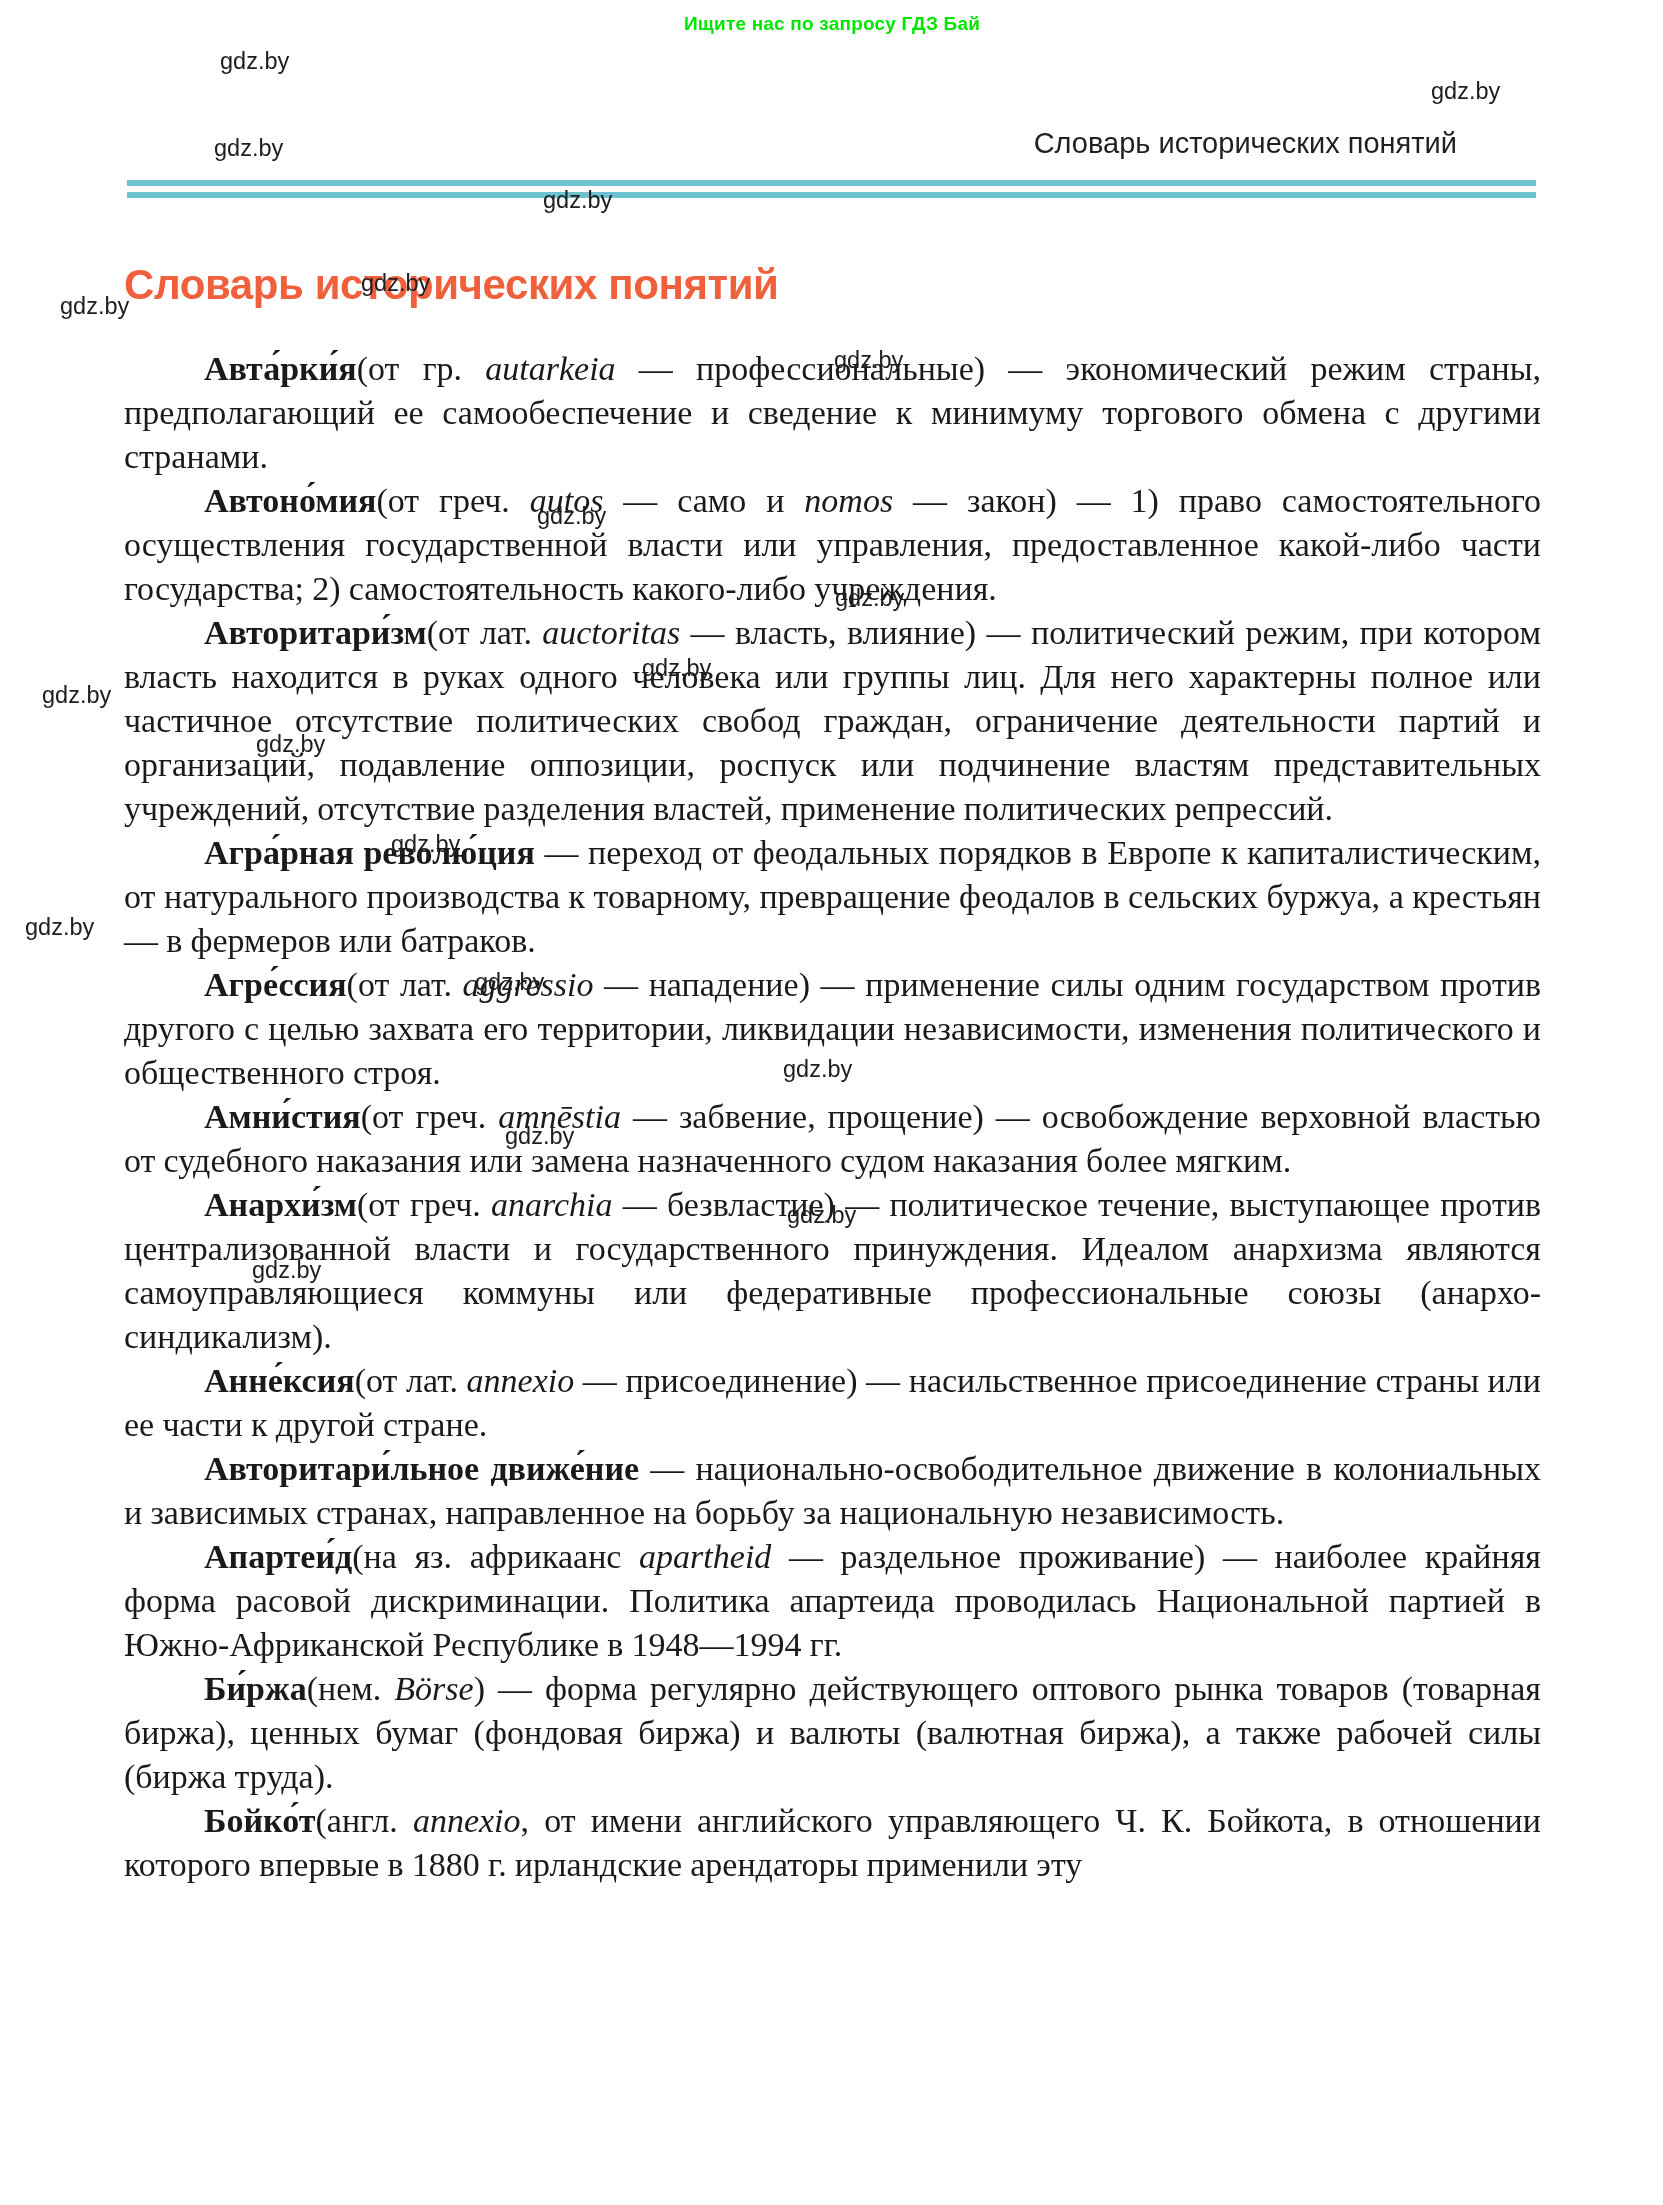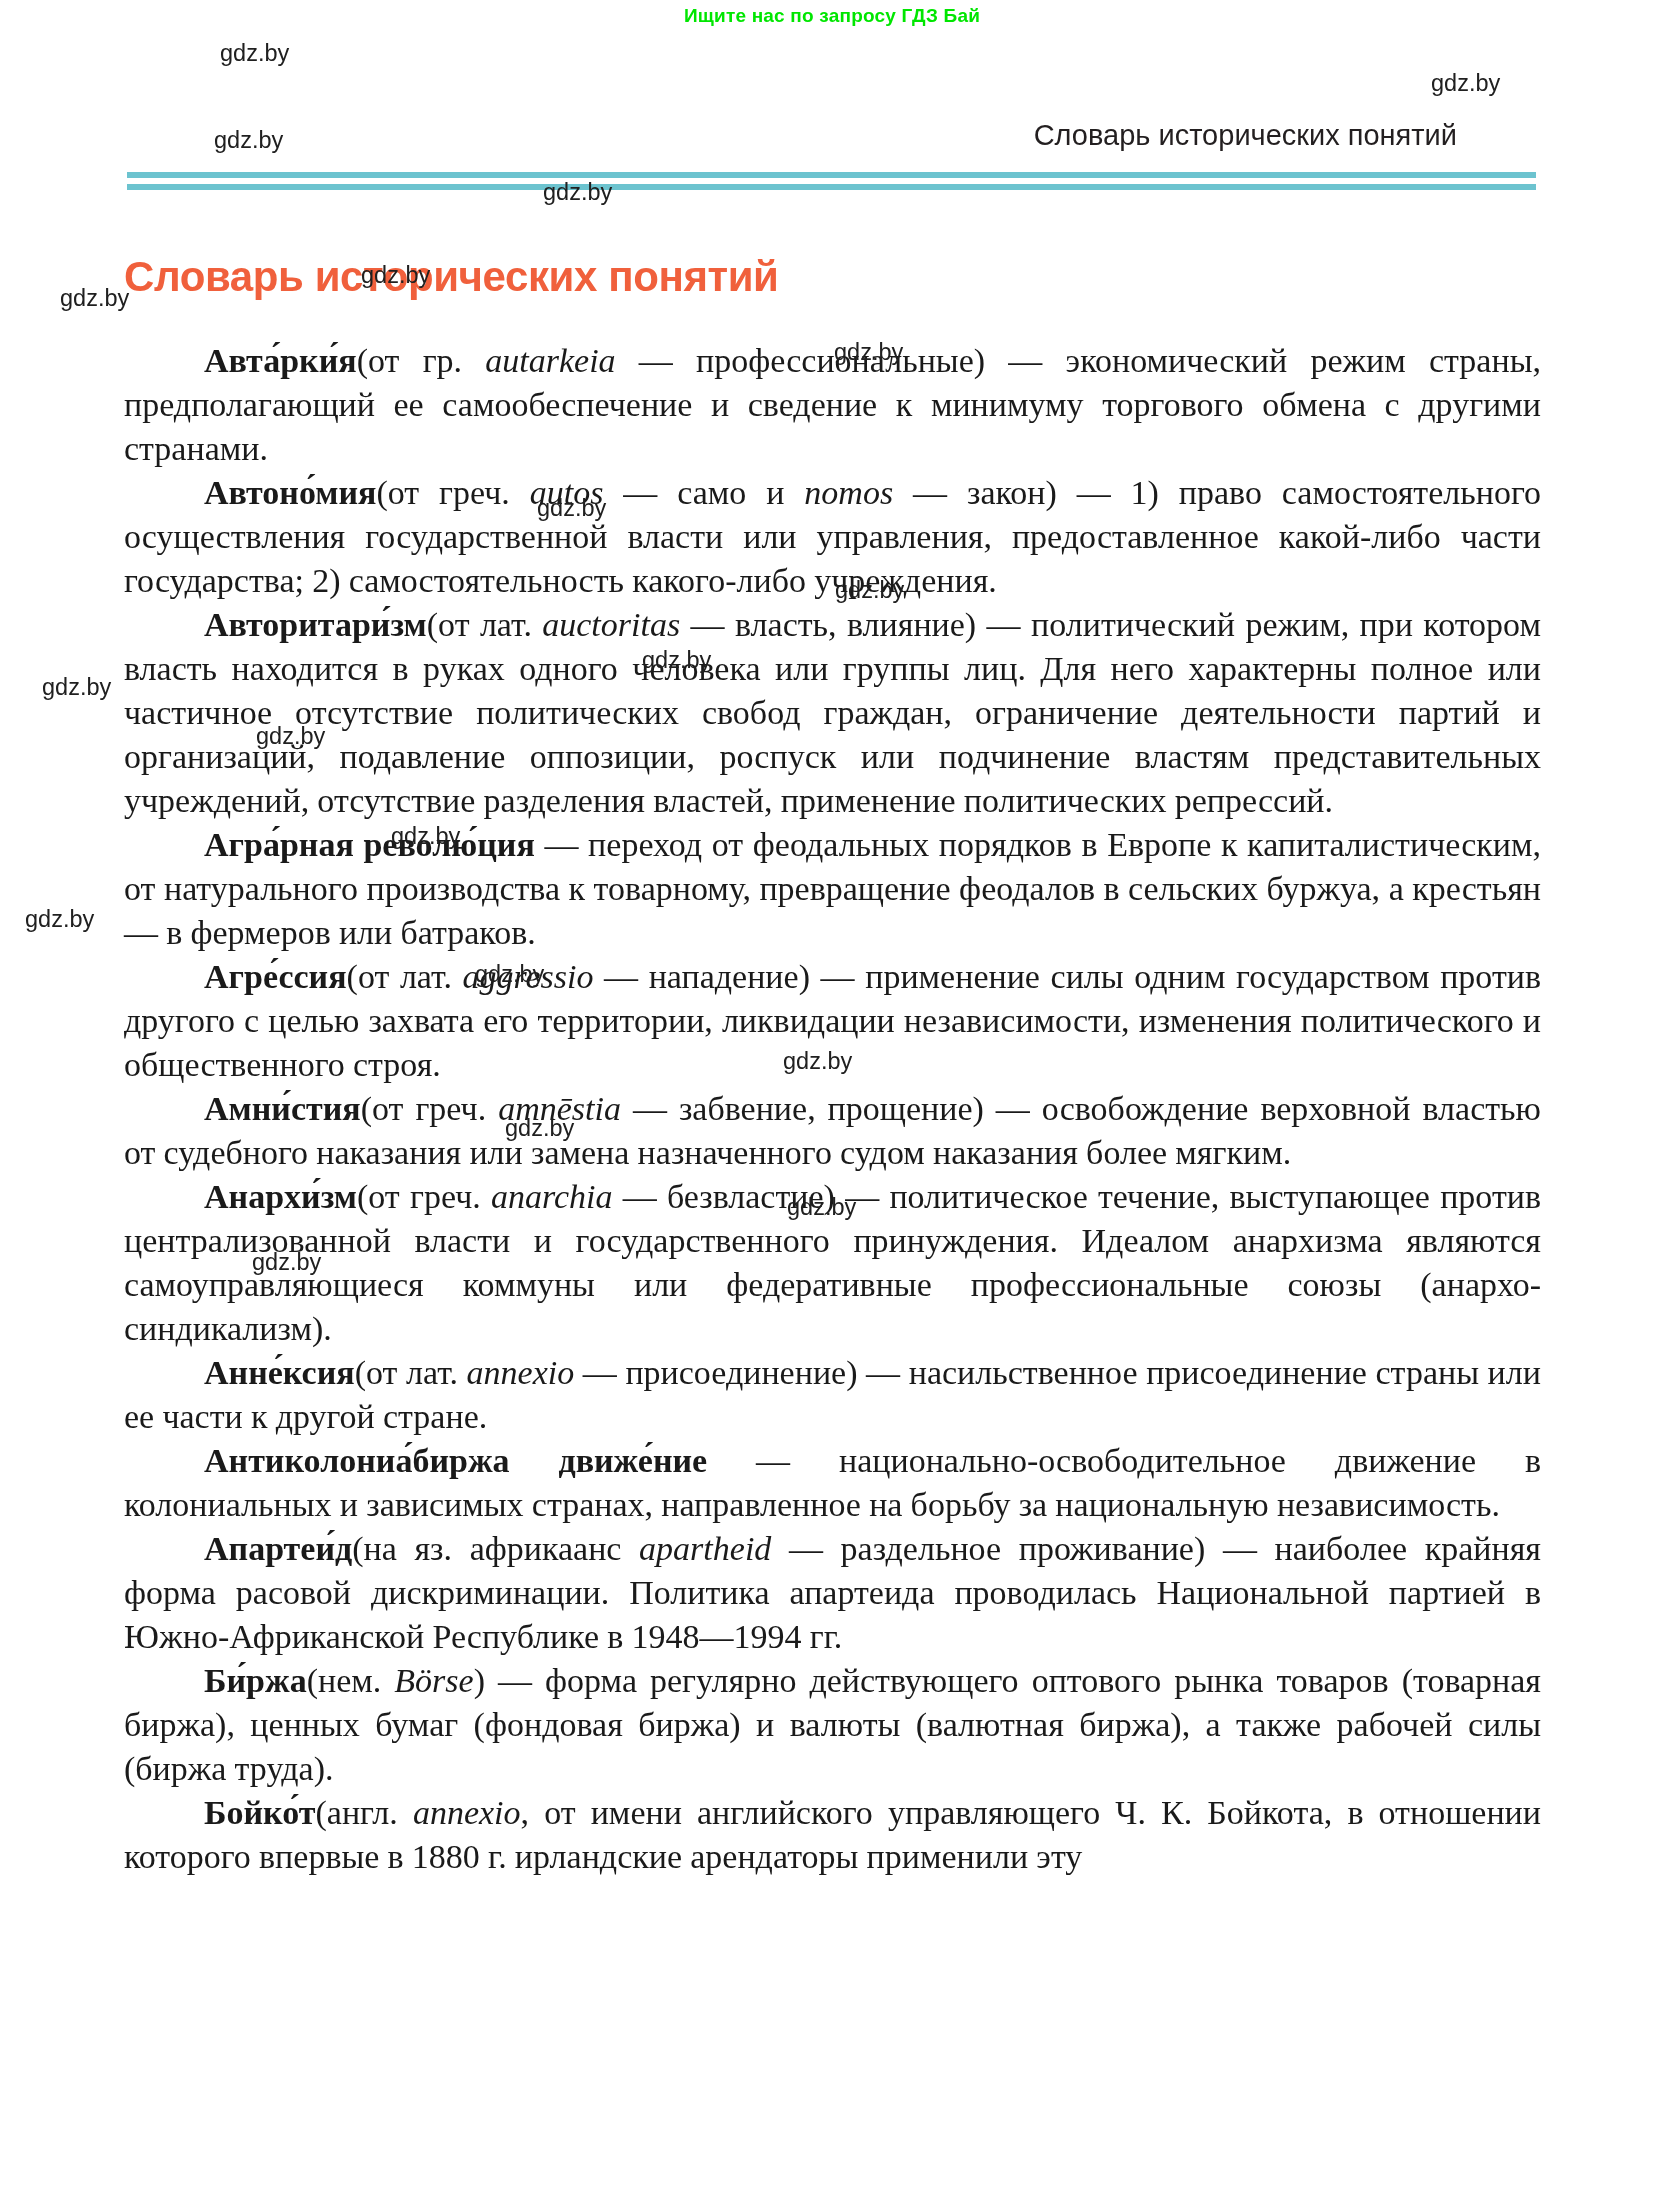--- a/index.html
+++ b/index.html
@@ -9,21 +9,21 @@
     background: #ffffff;
   }
   body {
     font-family: "Liberation Serif", "DejaVu Serif", serif;
     color: #1a1a1a;
   }
   #page {
     position: relative;
     width: 1664px;
     height: 1911px;
-    margin: 0 auto;
+    margin: 8px auto;
     background: #ffffff;
     overflow: hidden;
   }
 
   
   .promo-banner {
     position: absolute;
     top: 5px;
     left: 0;
     width: 1664px;
@@ -200,21 +200,21 @@
     <p class="entry">
       <span class="term">Амни́стия</span><span>(от греч. </span><span class="lat">amnēstia</span><span> — забвение, прощение) — </span><span>освобождение верховной властью от судебного наказания или замена назначенного судом наказания более мягким.</span>
     </p>
     <p class="entry">
       <span class="term">Анархи́зм</span><span>(от греч. </span><span class="lat">anarchia</span><span> — безвластие) — </span><span>политическое течение, выступающее против централизованной власти и государственного принуждения. Идеалом анархизма являются самоуправляющиеся коммуны или федеративные профессиональные союзы (анархо-синдикализм).</span>
     </p>
     <p class="entry">
       <span class="term">Анне́ксия</span><span>(от лат. </span><span class="lat">annexio</span><span> — присоединение) — </span><span>насильственное присоединение страны или ее части к другой стране.</span>
     </p>
     <p class="entry">
-      <span class="term">Антиколониа́биржа движе́ние</span><span> — </span><span>национально-освободительное движение в колониальных и зависимых странах, направленное на борьбу за национальную независимость.</span>
+      <span class="term">Авторитари́льное движе́ние</span><span> — </span><span>национально-освободительное движение в колониальных и зависимых странах, направленное на борьбу за национальную независимость.</span>
     </p>
     <p class="entry">
       <span class="term">Апартеи́д</span><span>(на яз. африкаанс </span><span class="lat">apartheid</span><span> — раздельное проживание) — </span><span>наиболее крайняя форма расовой дискриминации. Политика апартеида проводилась Национальной партией в Южно-Африканской Республике в 1948—1994 гг.</span>
     </p>
     <p class="entry">
       <span class="term">Би́ржа</span><span>(нем. </span><span class="lat">Börse</span><span>) — </span><span>форма регулярно действующего оптового рынка товаров (товарная биржа), ценных бумаг (фондовая биржа) и валюты (валютная биржа), а также рабочей силы (биржа труда).</span>
     </p>
     <p class="entry">
       <span class="term">Бойко́т</span><span>(англ. </span><span class="lat">annexio</span><span>, от имени английского управляющего Ч. К. Бойкота, </span><span>в отношении которого впервые в 1880 г. ирландские арендаторы применили эту</span>
     </p>

